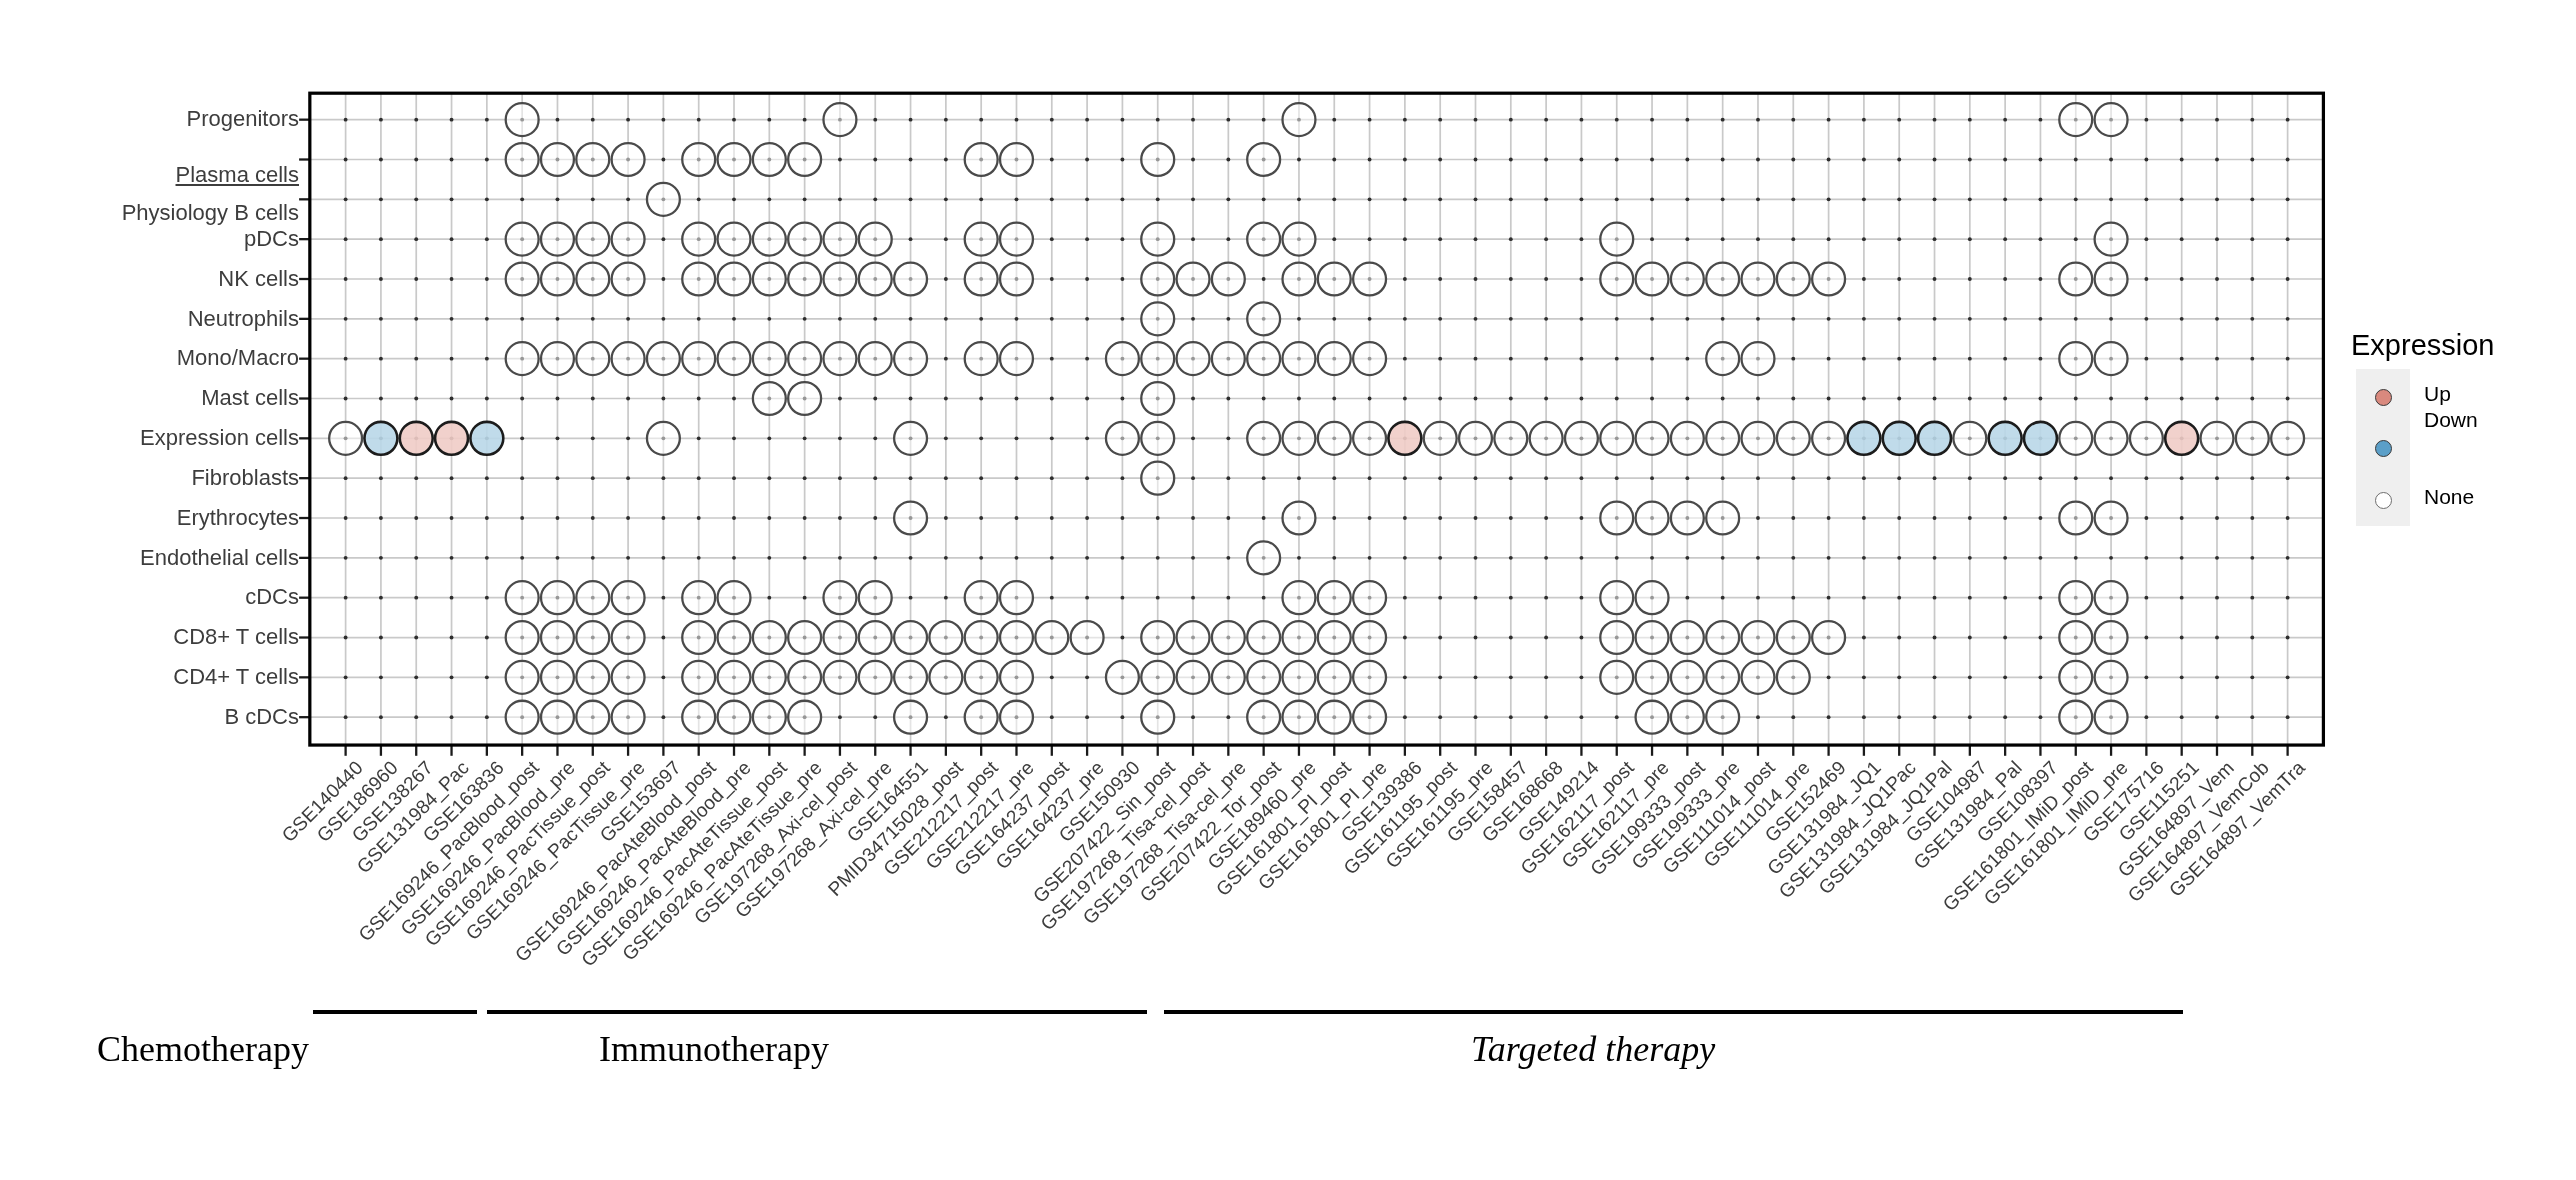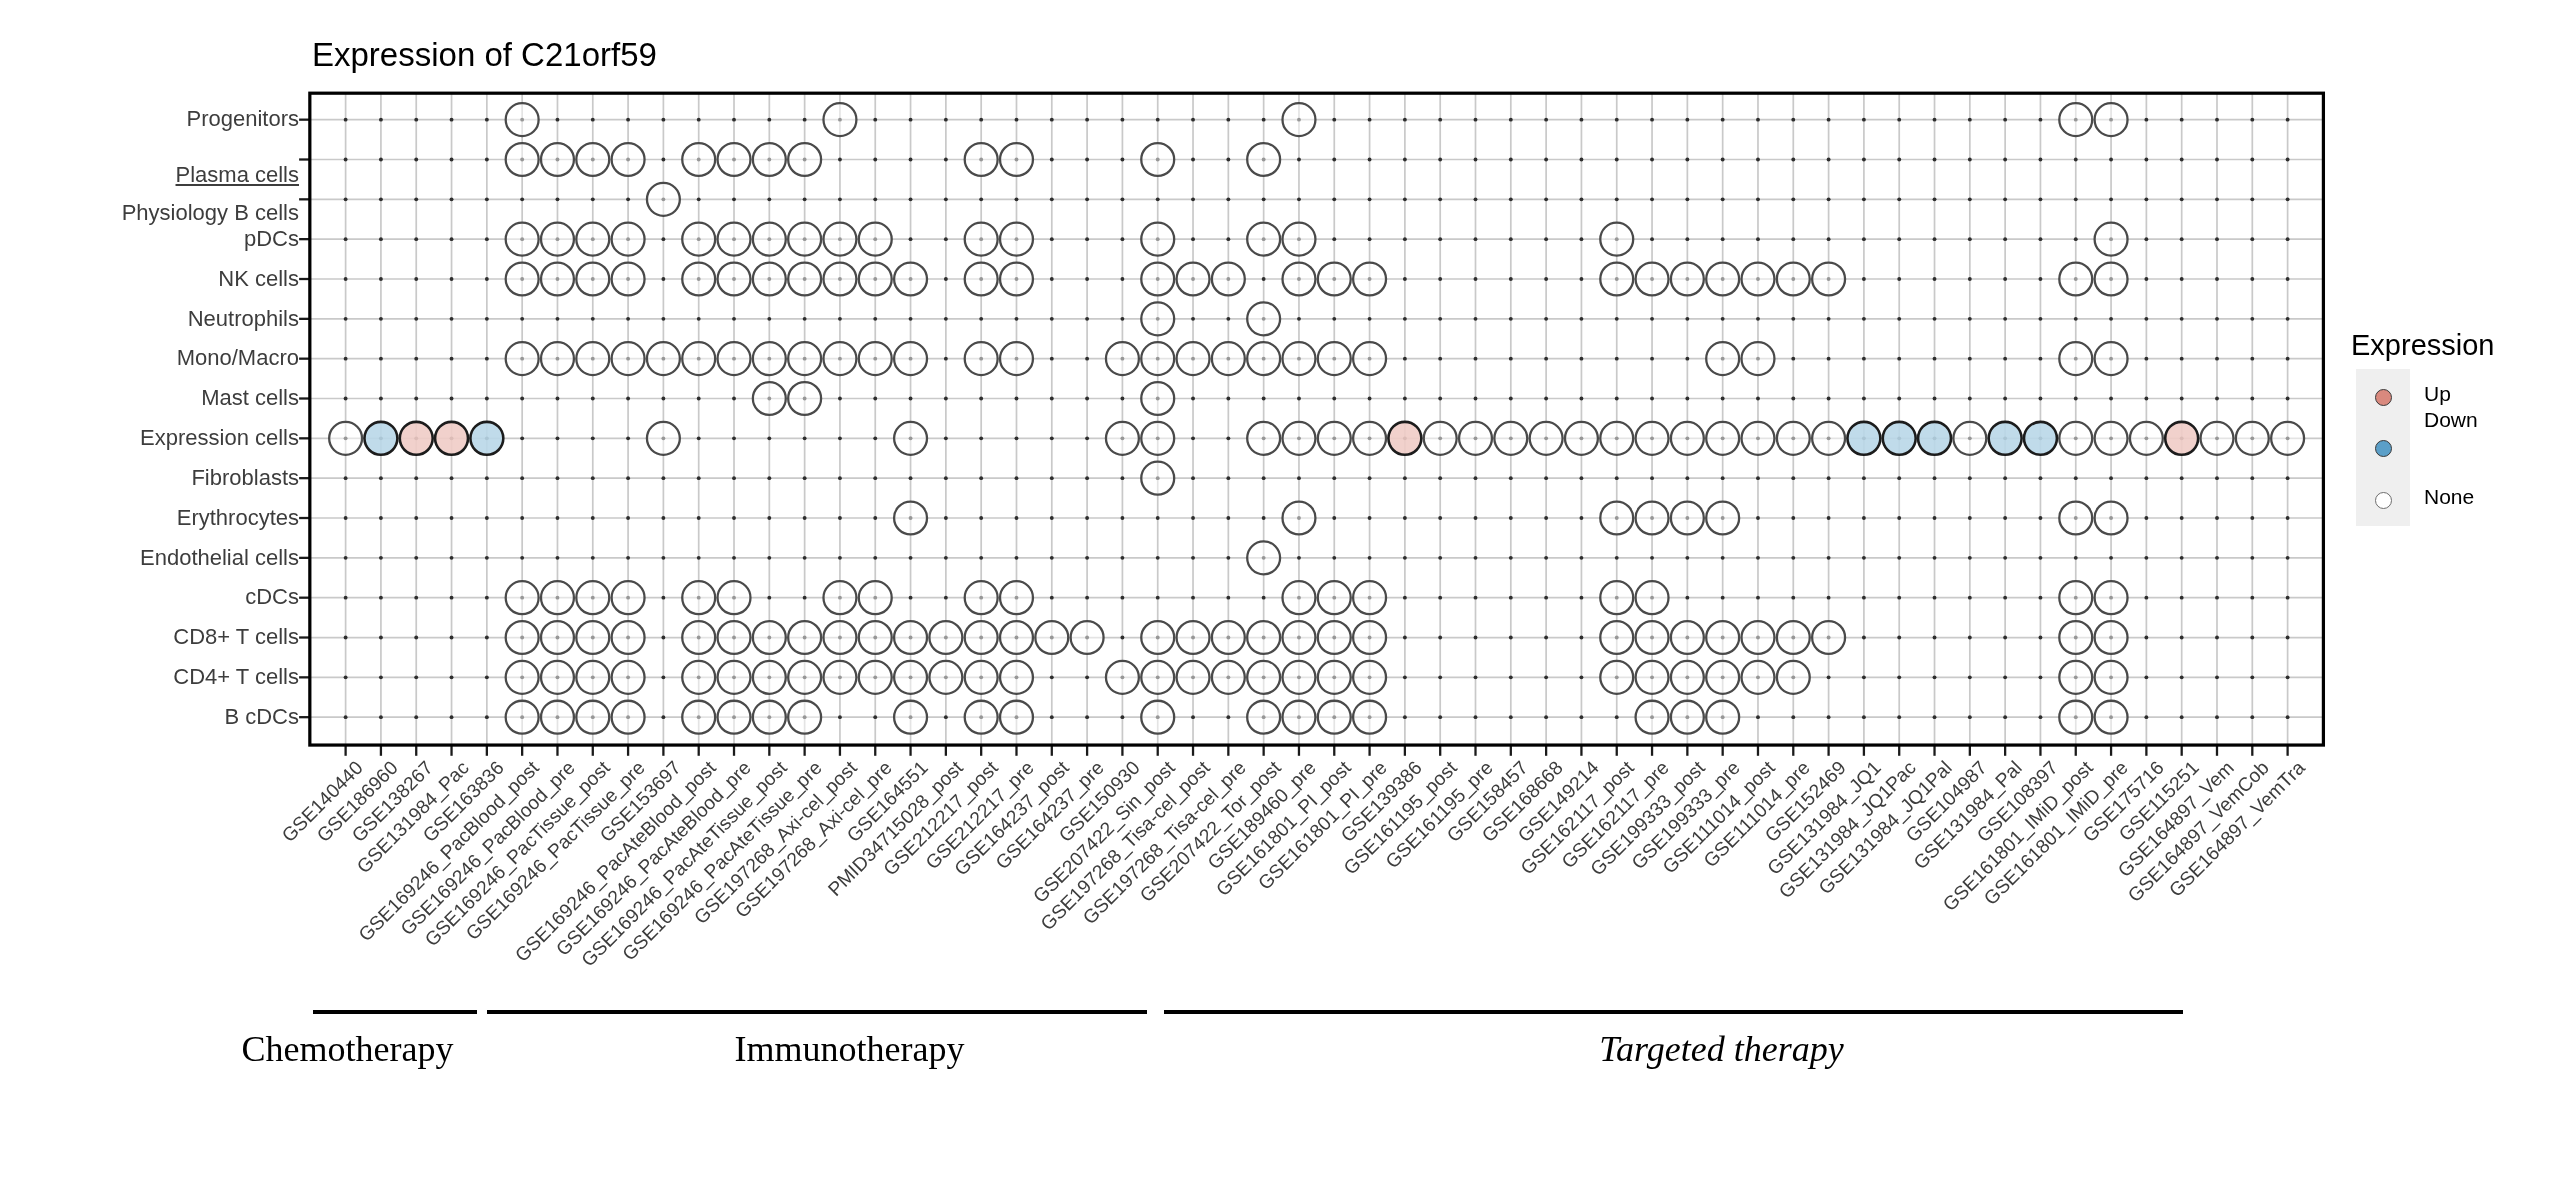--- a/index.html
+++ b/index.html
@@ -5,31 +5,30 @@
   html,body{margin:0;padding:0;background:#ffffff;}
   #canvas{position:relative;width:2576px;height:1181px;background:#ffffff;overflow:hidden;
           font-family:"Liberation Sans",sans-serif;}
   .abs{position:absolute;}
   #plot-svg{position:absolute;left:0;top:0;}
   #page-title{left:312px;top:36px;font-size:33px;color:#000;white-space:nowrap;}
   .row-label{width:255px;text-align:right;font-size:22px;color:#3d3d3d;white-space:nowrap;line-height:24px;}
   .col-label{width:301px;height:21.5px;line-height:21.5px;text-align:right;font-size:19.3px;color:#3d3d3d;
              white-space:nowrap;transform-origin:100% 0%;transform:rotate(-45deg);}
   .grp-line{height:4.3px;background:#000;}
-  .grp-label{width:501px;text-align:center;font-family:"Liberation Serif",serif;font-size:36px;color:#000;white-space:nowrap;}
+  .grp-label{width:501px;text-align:left;font-family:"Liberation Serif",serif;font-size:36px;color:#000;white-space:nowrap;}
   #legend-title{left:2351px;top:329px;font-size:29px;color:#000;}
   #legend-keybg{left:2356px;top:369px;width:54px;height:157px;background:#efefef;}
   .legend-dot{width:15px;height:15px;border-radius:50%;}
   .legend-item-label{font-size:21px;color:#000;white-space:nowrap;}
 </style>
 </head>
 <body>
 
 <div id="canvas">
-  <div id="page-title" class="abs">Expression of C21orf59</div>
 
   <svg id="plot-svg" width="2576" height="1181" viewBox="0 0 3600 1650">
       <line x1="483" x2="483" y1="130" y2="1041" stroke="#c9c9c9" stroke-width="2.4"></line>
       <line x1="532.345" x2="532.345" y1="130" y2="1041" stroke="#c9c9c9" stroke-width="2.4"></line>
       <line x1="581.69" x2="581.69" y1="130" y2="1041" stroke="#c9c9c9" stroke-width="2.4"></line>
       <line x1="631.035" x2="631.035" y1="130" y2="1041" stroke="#c9c9c9" stroke-width="2.4"></line>
       <line x1="680.38" x2="680.38" y1="130" y2="1041" stroke="#c9c9c9" stroke-width="2.4"></line>
       <line x1="729.725" x2="729.725" y1="130" y2="1041" stroke="#c9c9c9" stroke-width="2.4"></line>
       <line x1="779.0699999999999" x2="779.0699999999999" y1="130" y2="1041" stroke="#c9c9c9" stroke-width="2.4"></line>
       <line x1="828.415" x2="828.415" y1="130" y2="1041" stroke="#c9c9c9" stroke-width="2.4"></line>

